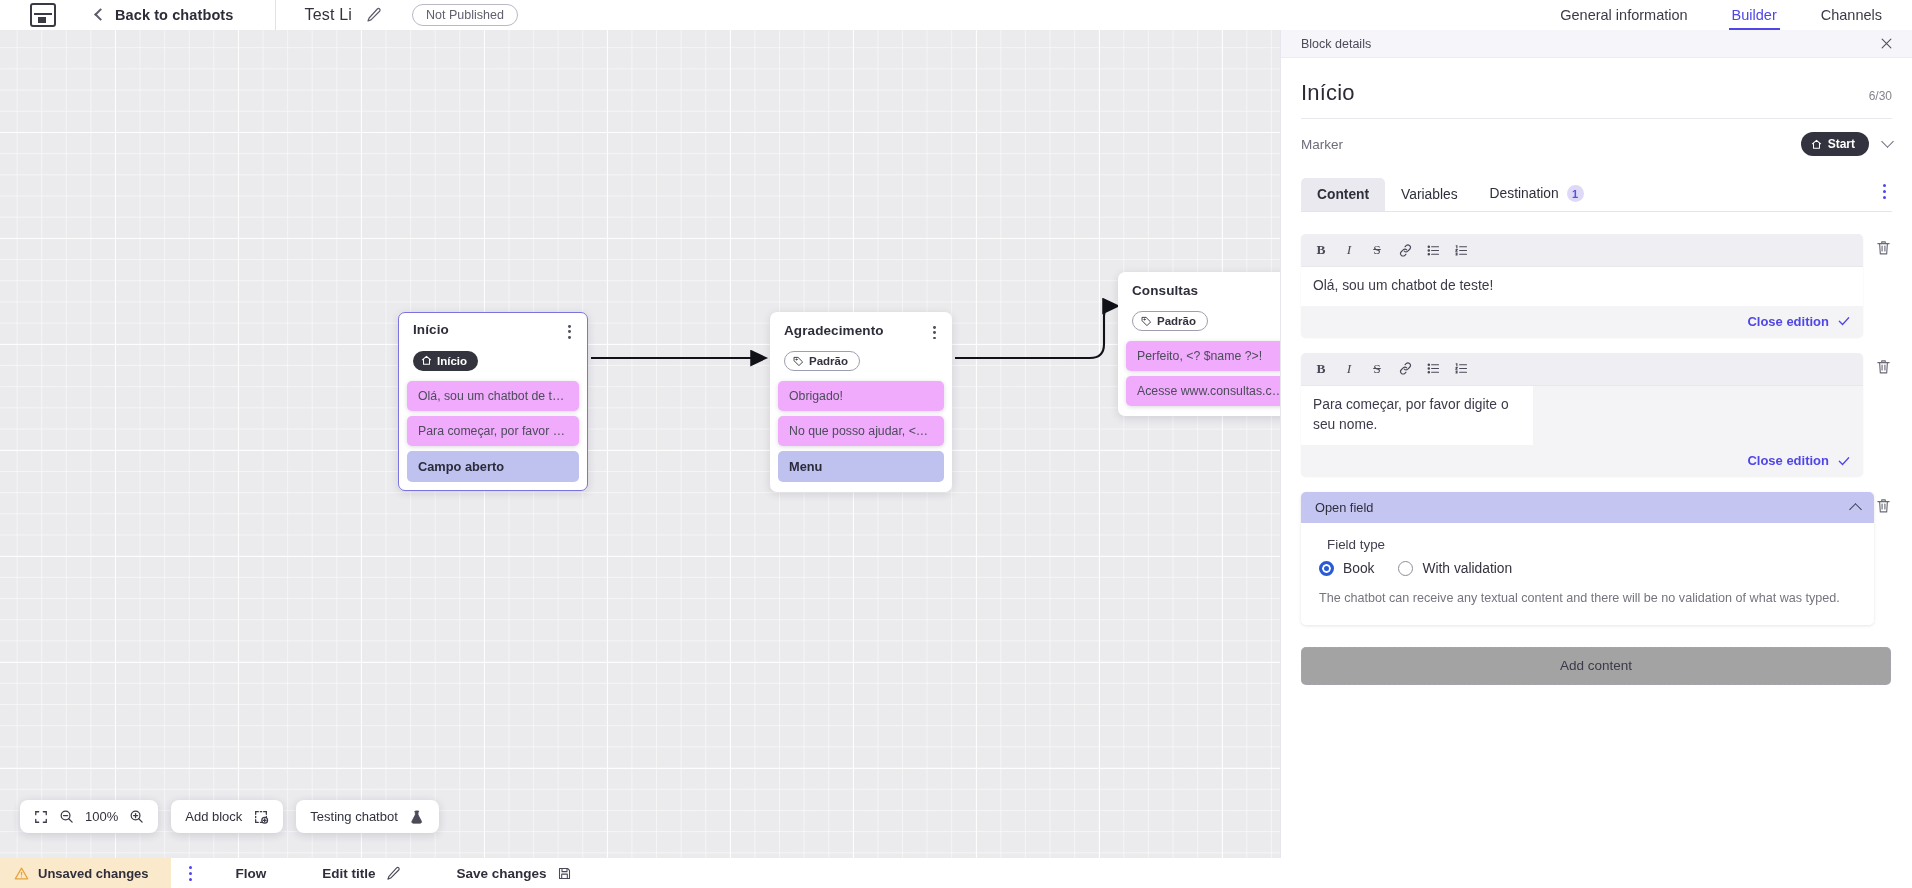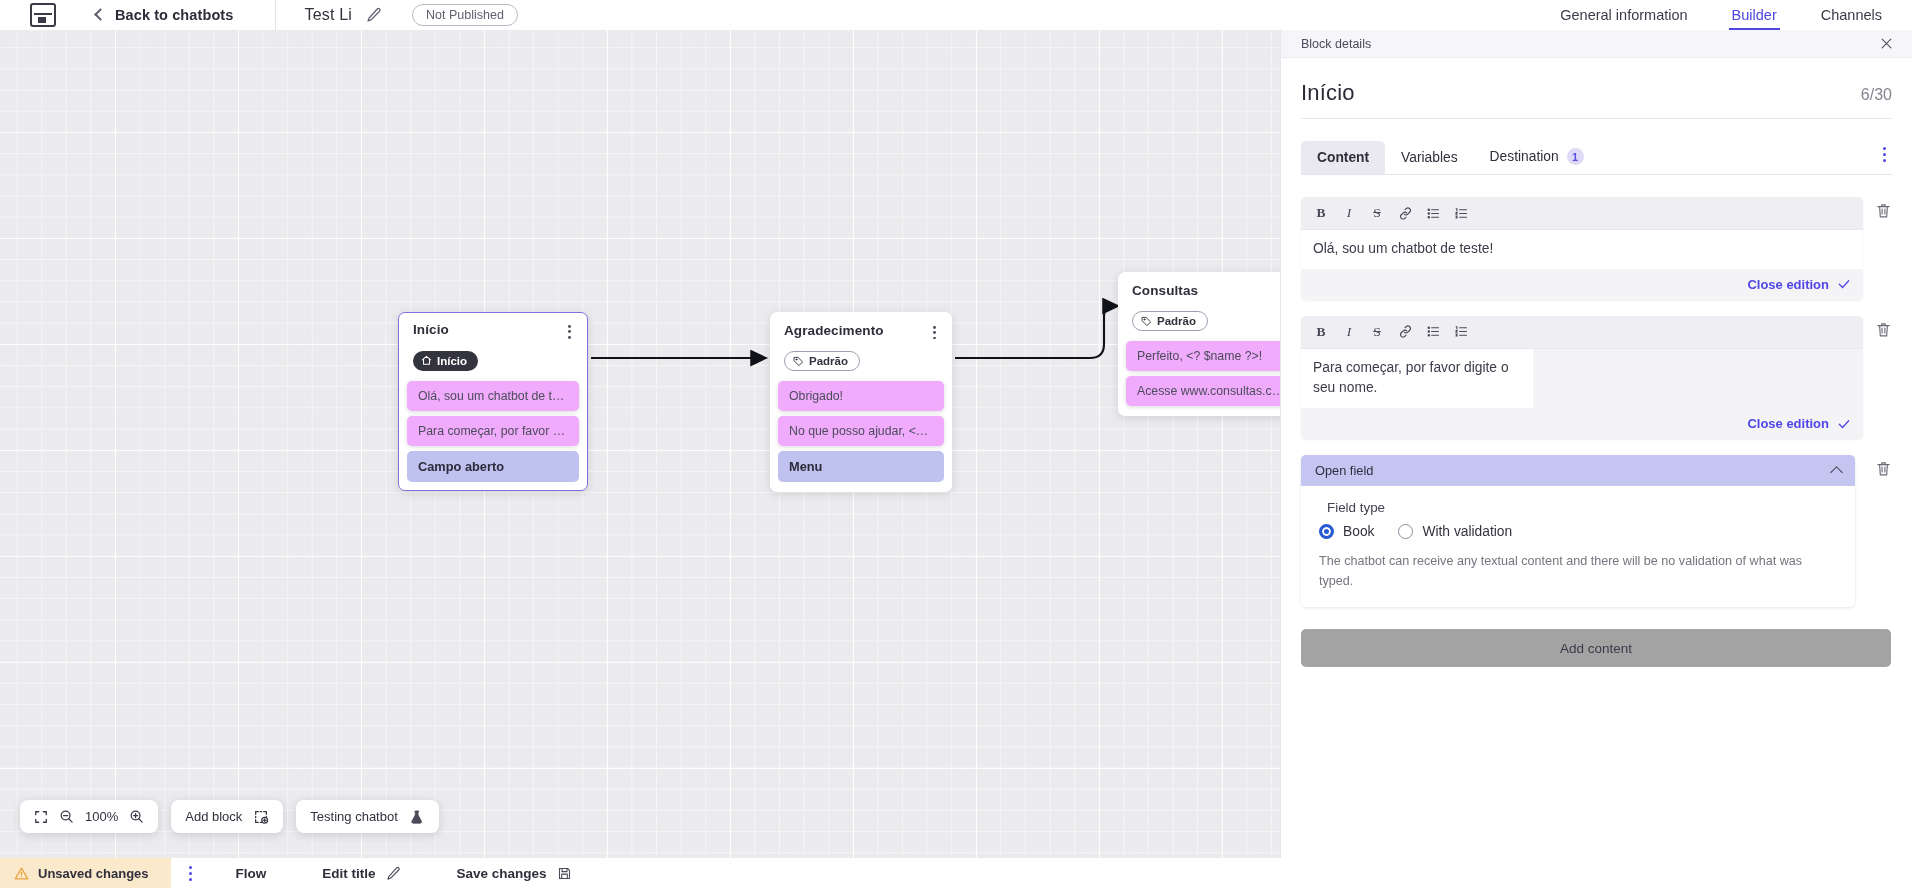--- a/index.html
+++ b/index.html
@@ -142,21 +142,21 @@
     padding: 0 18px 0 20px;
   }
   .panel-head-t { font-size: 12.5px; color: #4a4a58; }
   .close-x { cursor: pointer; display: flex; }
   .panel-body { padding: 0 20px; }
   .title-row {
     display: flex; align-items: baseline; justify-content: space-between;
     padding: 22px 0 12px 0; border-bottom: 1px solid #e8e8ee;
   }
   .blk-name { font-size: 22px; color: #2b2b38; letter-spacing: .2px; }
-  .counter { font-size: 16px; color: #84848f; }
+  .counter { font-size: 12px; color: #84848f; }
   .marker-row {
     display: flex; align-items: center; justify-content: space-between;
     padding: 13px 0 0 0;
   }
   .marker-lbl { font-size: 13.5px; color: #6d6d7b; }
   .marker-right { display: flex; align-items: center; gap: 14px; }
   .start-pill {
     display: inline-flex; align-items: center; gap: 6px;
     background: #33333f; color: #fff; border-radius: 14px;
     padding: 5px 14px 5px 10px; font-size: 12px; font-weight: 700; cursor: pointer;
@@ -208,21 +208,21 @@
     line-height: 1.5; min-height: 22px;
   }
   .ed-foot {
     display: flex; align-items: center; justify-content: flex-end;
     gap: 8px; padding: 8px 12px; background: #f4f4f7;
   }
   .close-ed { font-size: 13px; color: #4f46e5; font-weight: 600; cursor: pointer; }
   .trash { cursor: pointer; padding-top: 5px; display: flex; }
 
   
-  .of-wrap { display: flex; align-items: flex-start; gap: 20px; margin-bottom: 22px; }
+  .of-wrap { display: flex; align-items: flex-start; gap: 1px; margin-bottom: 22px; }
   .of-card {
     flex: 1; border-radius: 5px; overflow: hidden;
     box-shadow: 0 1px 3px rgba(40,40,60,.12);
   }
   .of-head {
     background: #c4c5f0; padding: 8px 14px; display: flex;
     align-items: center; justify-content: space-between; cursor: pointer;
   }
   .of-head-t { font-size: 12.8px; color: #2e2e3f; font-weight: 500; }
   .chev-up {
@@ -471,20 +471,33 @@
           </svg>
       </span>
     </div>
 
     <div class="panel-body">
       <div class="title-row">
         <span class="blk-name">Início</span>
         <span class="counter">6/30</span>
       </div>
 
+      <div class="marker-row">
+        <span class="marker-lbl">Marker</span>
+        <span class="marker-right">
+          <span class="start-pill">
+            <svg width="11" height="11" viewBox="0 0 24 24" fill="none" stroke="#fff" stroke-width="2.2" stroke-linecap="round" stroke-linejoin="round">
+                <path d="M3 10.5 12 3l9 7.5"></path>
+                <path d="M5.5 9.5V20h13V9.5"></path>
+              </svg>
+            <span>Start</span>
+          </span>
+          <span class="chev-dn"></span>
+        </span>
+      </div>
 
       <div class="tabs-row">
         <div class="ptab active">
           <span>Content</span>
         </div>
         <div class="ptab">
           <span>Variables</span>
         </div>
         <div class="ptab">
           <span>Destination</span>

